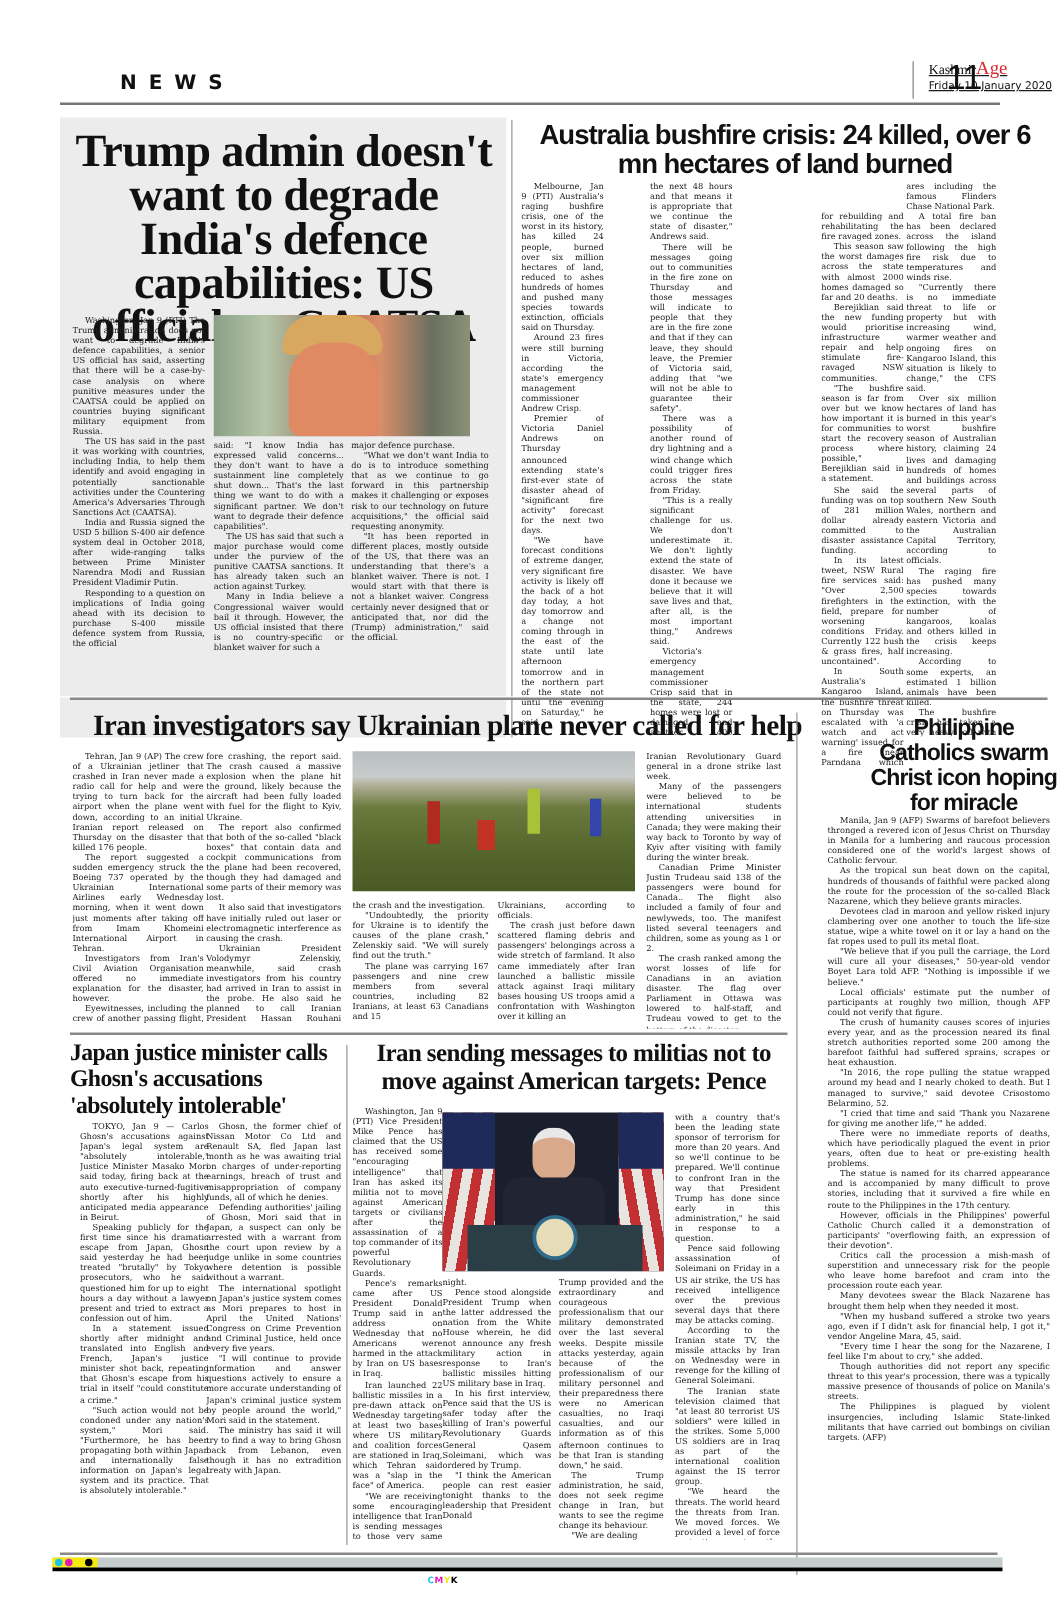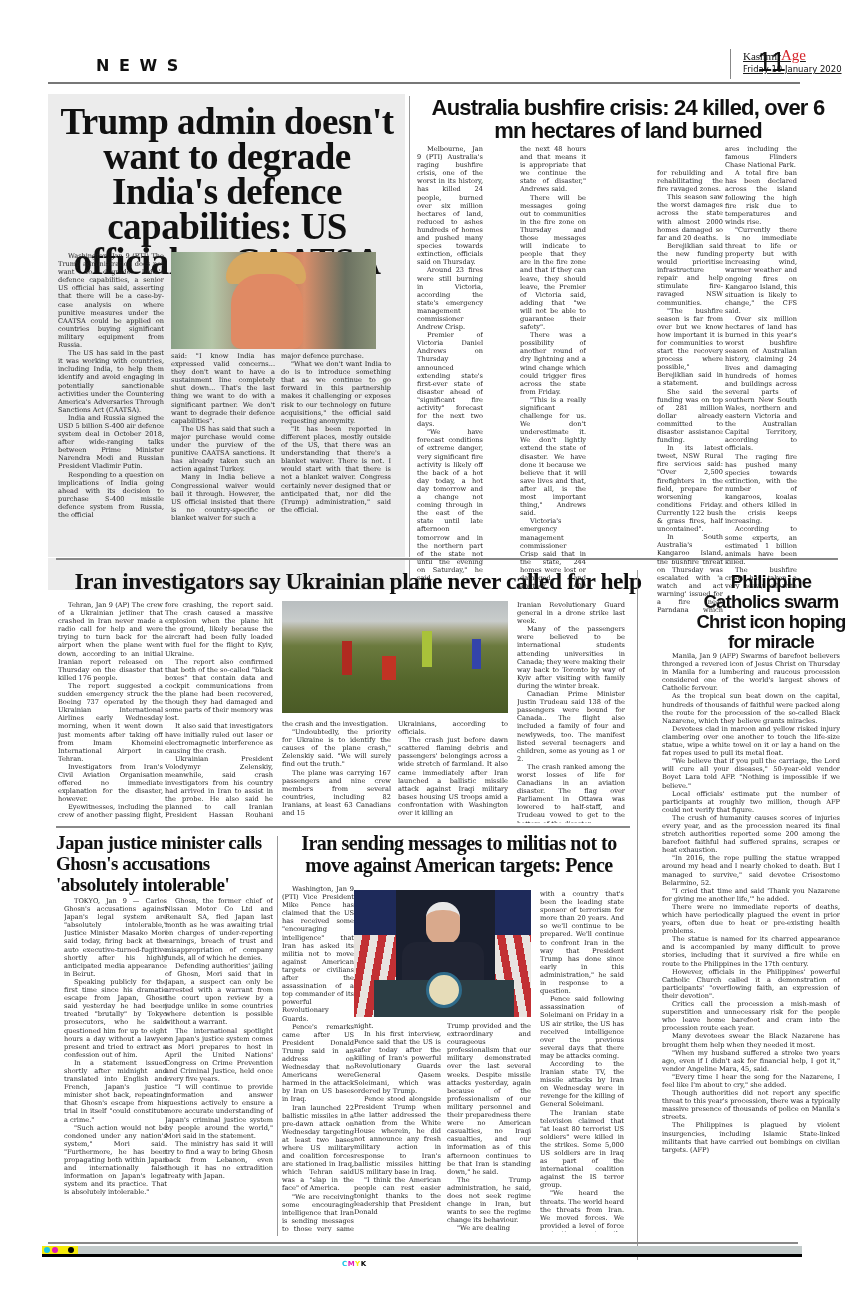--- a/index.html
+++ b/index.html
@@ -178,22 +178,22 @@
   <div style="position:absolute;left:0;top:0;width:42px;height:45px;background:#1e2a5a;"></div>
   <div style="position:absolute;right:0;top:0;width:36px;height:127px;background:repeating-linear-gradient(80deg,#c23034 0 8px,#e8e4e0 8px 16px);"></div>
   <div style="position:absolute;right:0;top:0;width:36px;height:45px;background:#1e2a5a;"></div>
   <div style="position:absolute;left:72px;top:12px;width:34px;height:42px;background:#d9a98c;border-radius:16px 16px 14px 14px;border-top:8px solid #e8e8e8;"></div>
   <div style="position:absolute;left:48px;top:52px;width:82px;height:40px;background:#202433;border-radius:14px 14px 0 0;"></div>
   <div style="position:absolute;left:20px;top:90px;width:140px;height:37px;background:#2c3e45;"></div>
   <div style="position:absolute;left:72px;top:82px;width:36px;height:36px;border-radius:50%;background:#e6dcb8;border:3px solid #2f6b8a;"></div>
 </div>
 <div class="col body-text" style="left:354px;top:1022px;width:87px;height:210px;">
   <p style="text-indent:0">night.</p>
+  <p>Pence stood alongside President Trump when the latter addressed the nation from the White House wherein, he did not announce any fresh military action in response to Iran's ballistic missiles hitting US military base in Iraq.</p>
   <p>In his first interview, Pence said that the US is safer today after the killing of Iran's powerful Revolutionary Guards General Qasem Soleimani, which was ordered by Trump.</p>
-  <p>Pence stood alongside President Trump when the latter addressed the nation from the White House wherein, he did not announce any fresh military action in response to Iran's ballistic missiles hitting US military base in Iraq.</p>
   <p>"I think the American people can rest easier tonight thanks to the leadership that President Donald</p>
 </div>
 <div class="col body-text" style="left:447px;top:1022px;width:84px;height:210px;">
   <p style="text-indent:0">Trump provided and the extraordinary and courageous professionalism that our military demonstrated over the last several weeks. Despite missile attacks yesterday, again because of the professionalism of our military personnel and their preparedness there were no American casualties, no Iraqi casualties, and our information as of this afternoon continues to be that Iran is standing down," he said.</p>
   <p>The Trump administration, he said, does not seek regime change in Iran, but wants to see the regime change its behaviour.</p>
   <p>"We are dealing</p>
 </div>
 <div class="col body-text" style="left:540px;top:890px;width:84px;height:342px;">
   <p style="text-indent:0">with a country that's been the leading state sponsor of terrorism for more than 20 years. And so we'll continue to be prepared. We'll continue to confront Iran in the way that President Trump has done since early in this administration," he said in response to a question.</p>
   <p>Pence said following assassination of Soleimani on Friday in a US air strike, the US has received intelligence over the previous several days that there may be attacks coming.</p>

